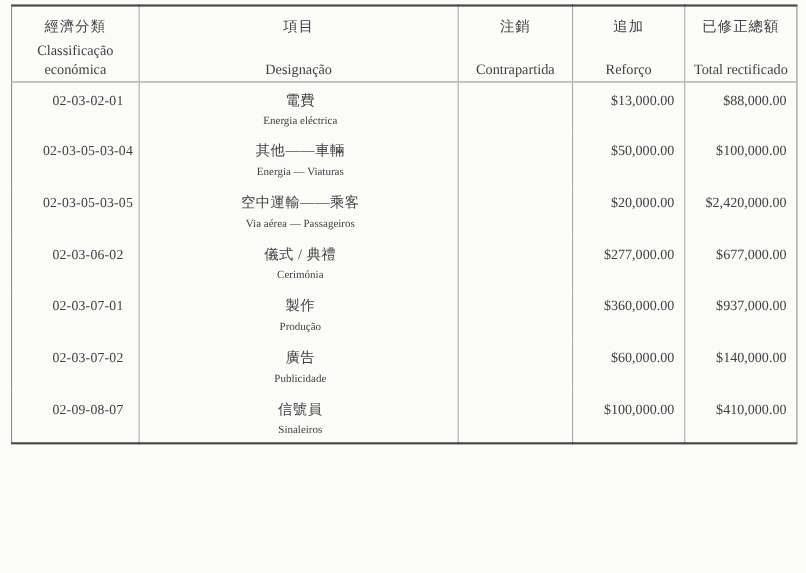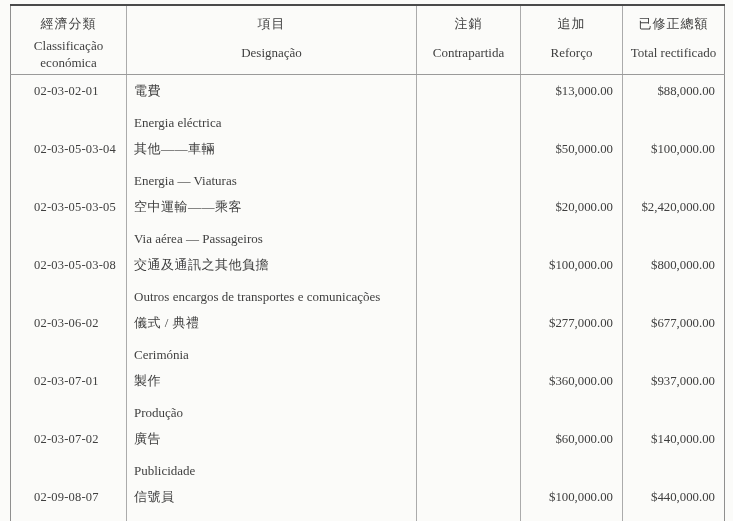--- a/index.html
+++ b/index.html
@@ -42,28 +42,28 @@
   th:first-child,td:first-child{border-left:none;}
   thead tr{height:69px;}
   thead th{
     border-bottom:1px solid #9a9a9a;
     text-align:center;
     padding-top:9px;
     font-size:13px;
     line-height:17px;
   }
   .hdr-zh{font-size:13px;letter-spacing:1px;}
-  .hdr-pt{font-size:13px;margin-top:12px;white-space:nowrap;}
+  .hdr-pt{font-size:13px;margin-top:22px;white-space:nowrap;}
   .hdr-pt.wrap{white-space:normal;margin-top:5px;padding:0 6px;}
   tbody tr{height:47px;}
-  tbody td{padding-top:6px;font-size:13px;line-height:20px;}
+  tbody td{padding-top:6px;font-size:13px;line-height:20px;text-align:center;}
   td.cell-code{padding-left:23px;font-size:12.5px;letter-spacing:.2px;}
   td.cell-desig{padding-left:7px;padding-right:4px;}
   .desig-zh{font-size:13px;letter-spacing:.5px;}
-  .desig-pt{font-size:13px;white-space:nowrap;margin-top:12px;}
+  .desig-pt{font-size:10px;white-space:nowrap;}
   td.cell-amount{text-align:right;padding-right:9px;font-size:12.8px;white-space:nowrap;}
   td.cell-contra{text-align:right;padding-right:9px;}
 </style>
 </head>
 <body>
 
 <div class="page">
   <table class="budget-table">
     <colgroup>
       <col class="c-code">
@@ -123,30 +123,20 @@
       <td class="cell-code">02-03-05-03-05</td>
       <td class="cell-desig">
         <div class="desig-zh">空中運輸——乘客</div>
         <div class="desig-pt">Via aérea — Passageiros</div>
       </td>
       <td class="cell-contra"></td>
       <td class="cell-amount">$20,000.00</td>
       <td class="cell-amount">$2,420,000.00</td>
     </tr>
 
-    <tr>
-      <td class="cell-code">02-03-05-03-08</td>
-      <td class="cell-desig">
-        <div class="desig-zh">交通及通訊之其他負擔</div>
-        <div class="desig-pt">Outros encargos de transportes e comunicações</div>
-      </td>
-      <td class="cell-contra"></td>
-      <td class="cell-amount">$100,000.00</td>
-      <td class="cell-amount">$800,000.00</td>
-    </tr>
 
 
     <tr>
       <td class="cell-code">02-03-06-02</td>
       <td class="cell-desig">
         <div class="desig-zh">儀式 / 典禮</div>
         <div class="desig-pt">Cerimónia</div>
       </td>
       <td class="cell-contra"></td>
       <td class="cell-amount">$277,000.00</td>
@@ -176,18 +166,18 @@
     </tr>
 
     <tr>
       <td class="cell-code">02-09-08-07</td>
       <td class="cell-desig">
         <div class="desig-zh">信號員</div>
         <div class="desig-pt">Sinaleiros</div>
       </td>
       <td class="cell-contra"></td>
       <td class="cell-amount">$100,000.00</td>
-      <td class="cell-amount">$440,000.00</td>
+      <td class="cell-amount">$410,000.00</td>
     </tr>
   </tbody>
   </table>
 
 </div>
 
 </body></html>

